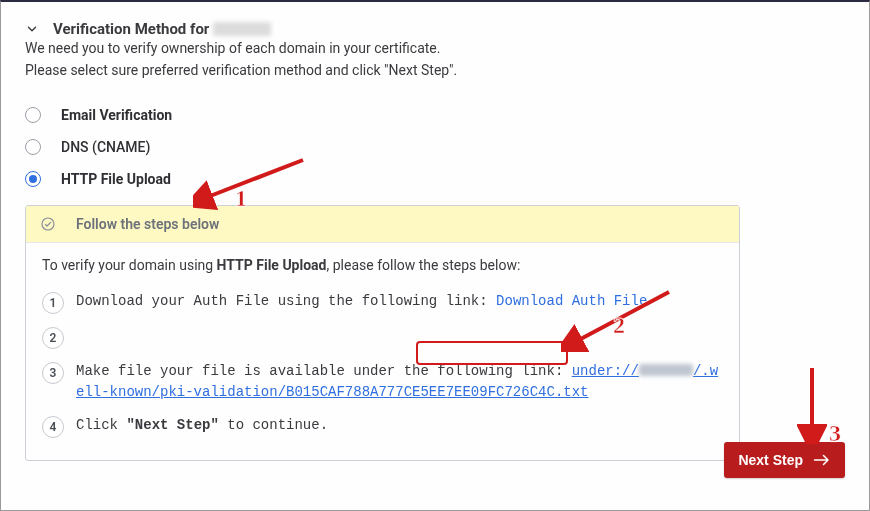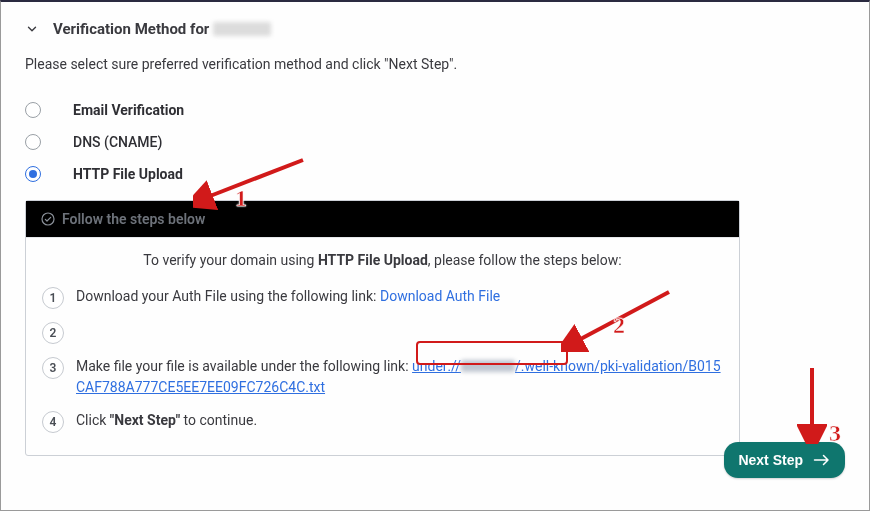--- a/index.html
+++ b/index.html
@@ -1,42 +1,42 @@
 <!DOCTYPE html>
 <html><head>
 <meta charset="utf-8">
 <style>
   * { box-sizing: border-box; margin: 0; padding: 0; }
   html, body { width: 870px; height: 511px; font-family: -apple-system, BlinkMacSystemFont, "Segoe UI", Roboto, Arial, sans-serif; font-size: 14px; color: #3a3a3f; background: #fefefe; }
   .page { position: relative; width: 870px; height: 511px; border: 1px solid #9a9a9a; border-top: 2px solid #2a2a40; padding: 18px 24px 18px 24px; }
-  .section-header { display: flex; align-items: center; gap: 14px; margin-bottom: 16px; }
+  .section-header { display: flex; align-items: center; gap: 14px; }
   .section-title { font-weight: 700; font-size: 15px; }
   .blur { display: inline-block; width: 58px; height: 14px; background: #dcdcdc; filter: blur(2.2px); border-radius: 2px; vertical-align: -2px; }
   .intro p { line-height: 1.55; font-size: 14px; color: #3a3a3f; }
   .radios { margin-top: 18px; }
-  .radio-row { display: flex; align-items: center; gap: 32px; height: 32px; }
+  .radio-row { display: flex; align-items: center; gap: 20px; height: 32px; }
   .radio { width: 16px; height: 16px; border-radius: 50%; border: 1.5px solid #9aa0a6; background: #fff; position: relative; }
   .radio.selected { border-color: #2f6fe0; }
   .radio.selected::after { content: ""; position: absolute; inset: 3px; border-radius: 50%; background: #2f6fe0; }
   .radio-label { font-size: 14px; font-weight: 700; color: #2f2f34; }
   .radio-label.normal { font-weight: 500; text-align: center; }
   .panel { margin-top: 10px; border: 1px solid #ccd0d6; border-radius: 3px; width: 715px; }
-  .panel-head { display: flex; align-items: center; gap: 6px; padding: 10px 14px; background: #000000; border-bottom: 1px solid #e6e8eb; color: #6d727a; font-weight: 600; }
+  .panel-head { display: flex; align-items: center; gap: 20px; padding: 10px 14px; background: #fef9c3; border-bottom: 1px solid #e6e8eb; color: #6d727a; font-weight: 600; }
   .panel-body { padding: 14px 16px 16px 16px; }
-  .lead { margin-bottom: 12px; text-align: center; }
+  .lead { margin-bottom: 12px; }
   .lead b { font-weight: 700; }
   .steps { list-style: none; }
   .steps li { display: flex; align-items: flex-start; gap: 12px; padding: 6px 0; line-height: 1.5; }
   .step-circle { flex: 0 0 auto; width: 22px; height: 22px; border-radius: 50%; border: 1px solid #c6cad0; display: flex; align-items: center; justify-content: center; font-size: 12px; font-weight: 600; color: #4a4e55; margin-top: 1px; background: #fff; }
-  .step-text { flex: 1 1 auto; font-size: 14px; color: #3a3a3f; }
+  .step-text { flex: 1 1 auto; font-size: 14px; color: #3a3a3f; font-family: Liberation Mono, monospace; }
   a.link { color: #2f6fe0; text-decoration: none; }
   .path-box { display: inline-block; border: 1px dashed #9aa0a6; padding: 4px 10px; font-weight: 600; color: #2f2f34; margin-left: 6px; }
   .pki-link { color: #2f6fe0; word-break: break-all; }
   .pki-link .blur-sm { display: inline-block; width: 54px; height: 12px; background: #bfc6d0; filter: blur(2px); border-radius: 2px; vertical-align: -1px; }
-  .next-btn { position: absolute; right: 24px; bottom: 32px; background: #0f766e; color: #fff; border: none; border-radius: 14px; padding: 10px 14px; font-size: 14px; font-weight: 600; display: flex; align-items: center; gap: 10px; cursor: pointer; box-shadow: 0 1px 2px rgba(0,0,0,.18); }
+  .next-btn { position: absolute; right: 24px; bottom: 32px; background: #b91c1c; color: #fff; border: none; border-radius: 3px; padding: 10px 14px; font-size: 14px; font-weight: 600; display: flex; align-items: center; gap: 10px; cursor: pointer; box-shadow: 0 1px 2px rgba(0,0,0,.18); }
   .chev svg, .check svg, .arrow svg { display: block; }
 
   
   .anno { position: absolute; pointer-events: none; }
   .anno-num { position: absolute; font-family: "Comic Sans MS", "Segoe Script", cursive; font-weight: 700; font-size: 24px; color: #d11a1a; -webkit-text-stroke: 0.5px #fff; text-shadow: 0 0 2px #fff, 0 0 2px #fff; pointer-events: none; }
   .anno-box { position: absolute; border: 2.5px solid #d11a1a; border-radius: 4px; pointer-events: none; }
 </style>
 </head>
 <body>
 
@@ -47,20 +47,21 @@
       <svg width="14" height="14" viewBox="0 0 24 24">
           <path d="M6 9l6 6 6-6" fill="none" stroke="#3a3a3f" stroke-width="2.4" stroke-linecap="round" stroke-linejoin="round"></path>
         </svg>
     </span>
     <div class="section-title">
       <span>Verification Method for </span><span class="blur"></span>
     </div>
   </div>
 
   <div class="intro">
+    <p>We need you to verify ownership of each domain in your certificate.</p>
     <p>Please select sure preferred verification method and click "Next Step".</p>
   </div>
 
   <div class="radios">
     <div class="radio-row">
       <span class="radio"></span>
       <span class="radio-label">Email Verification</span>
     </div>
     <div class="radio-row">
       <span class="radio"></span>

